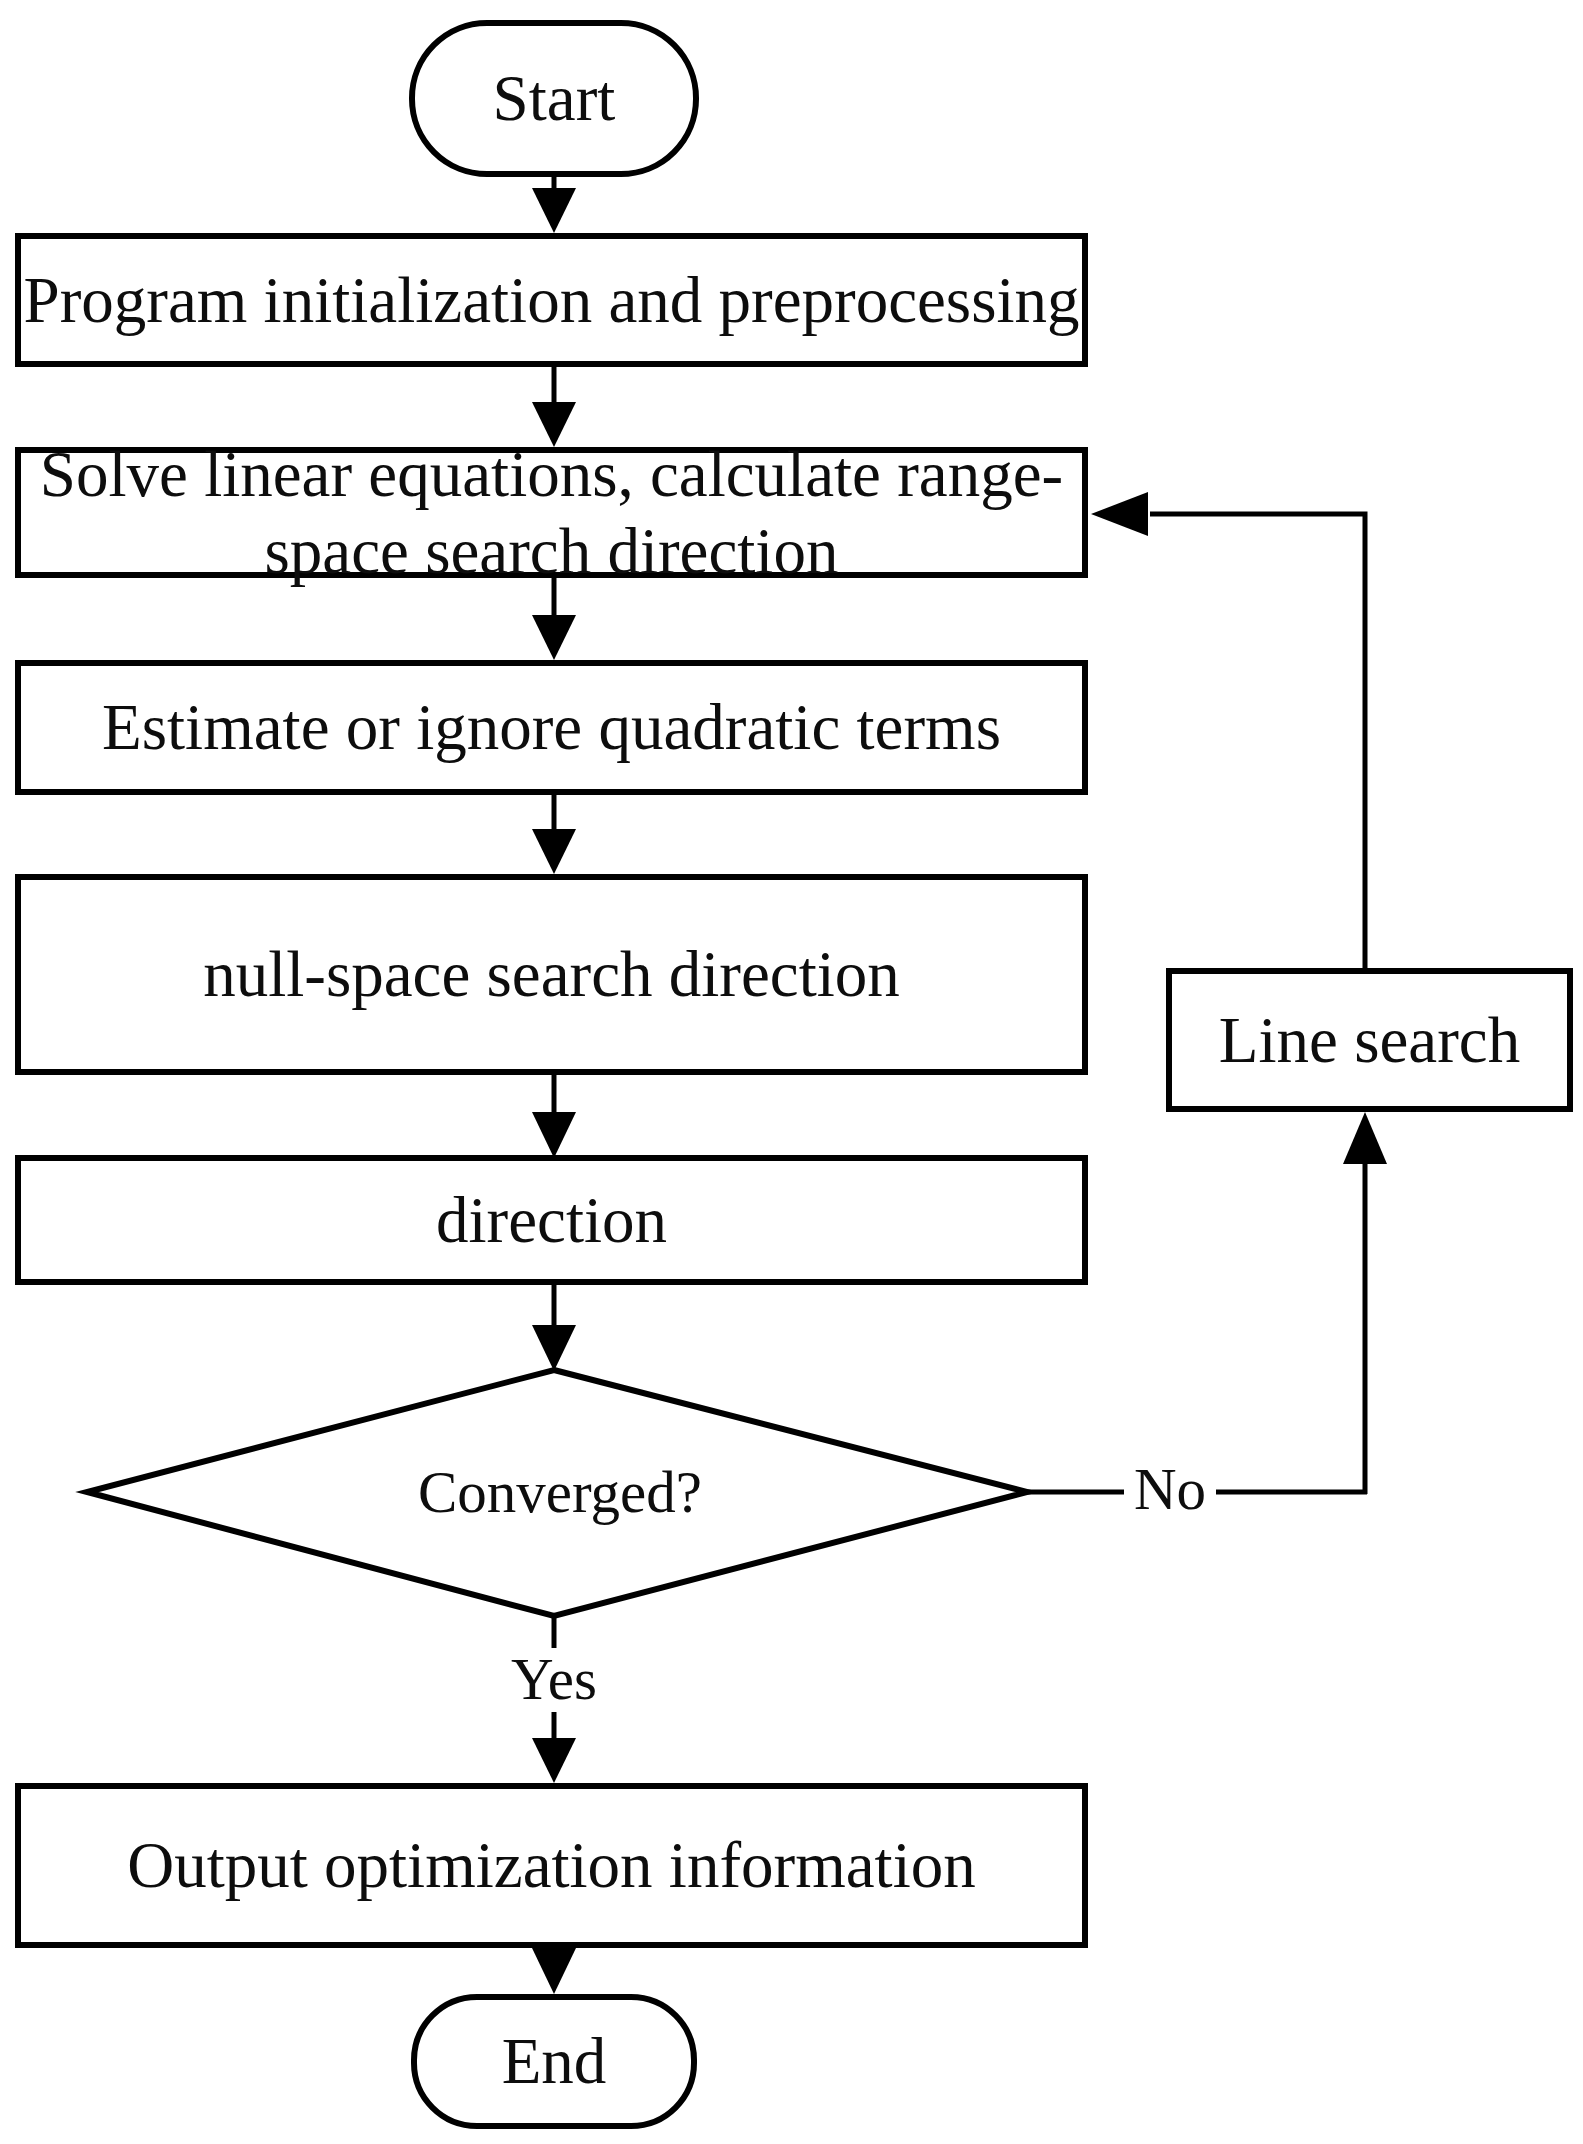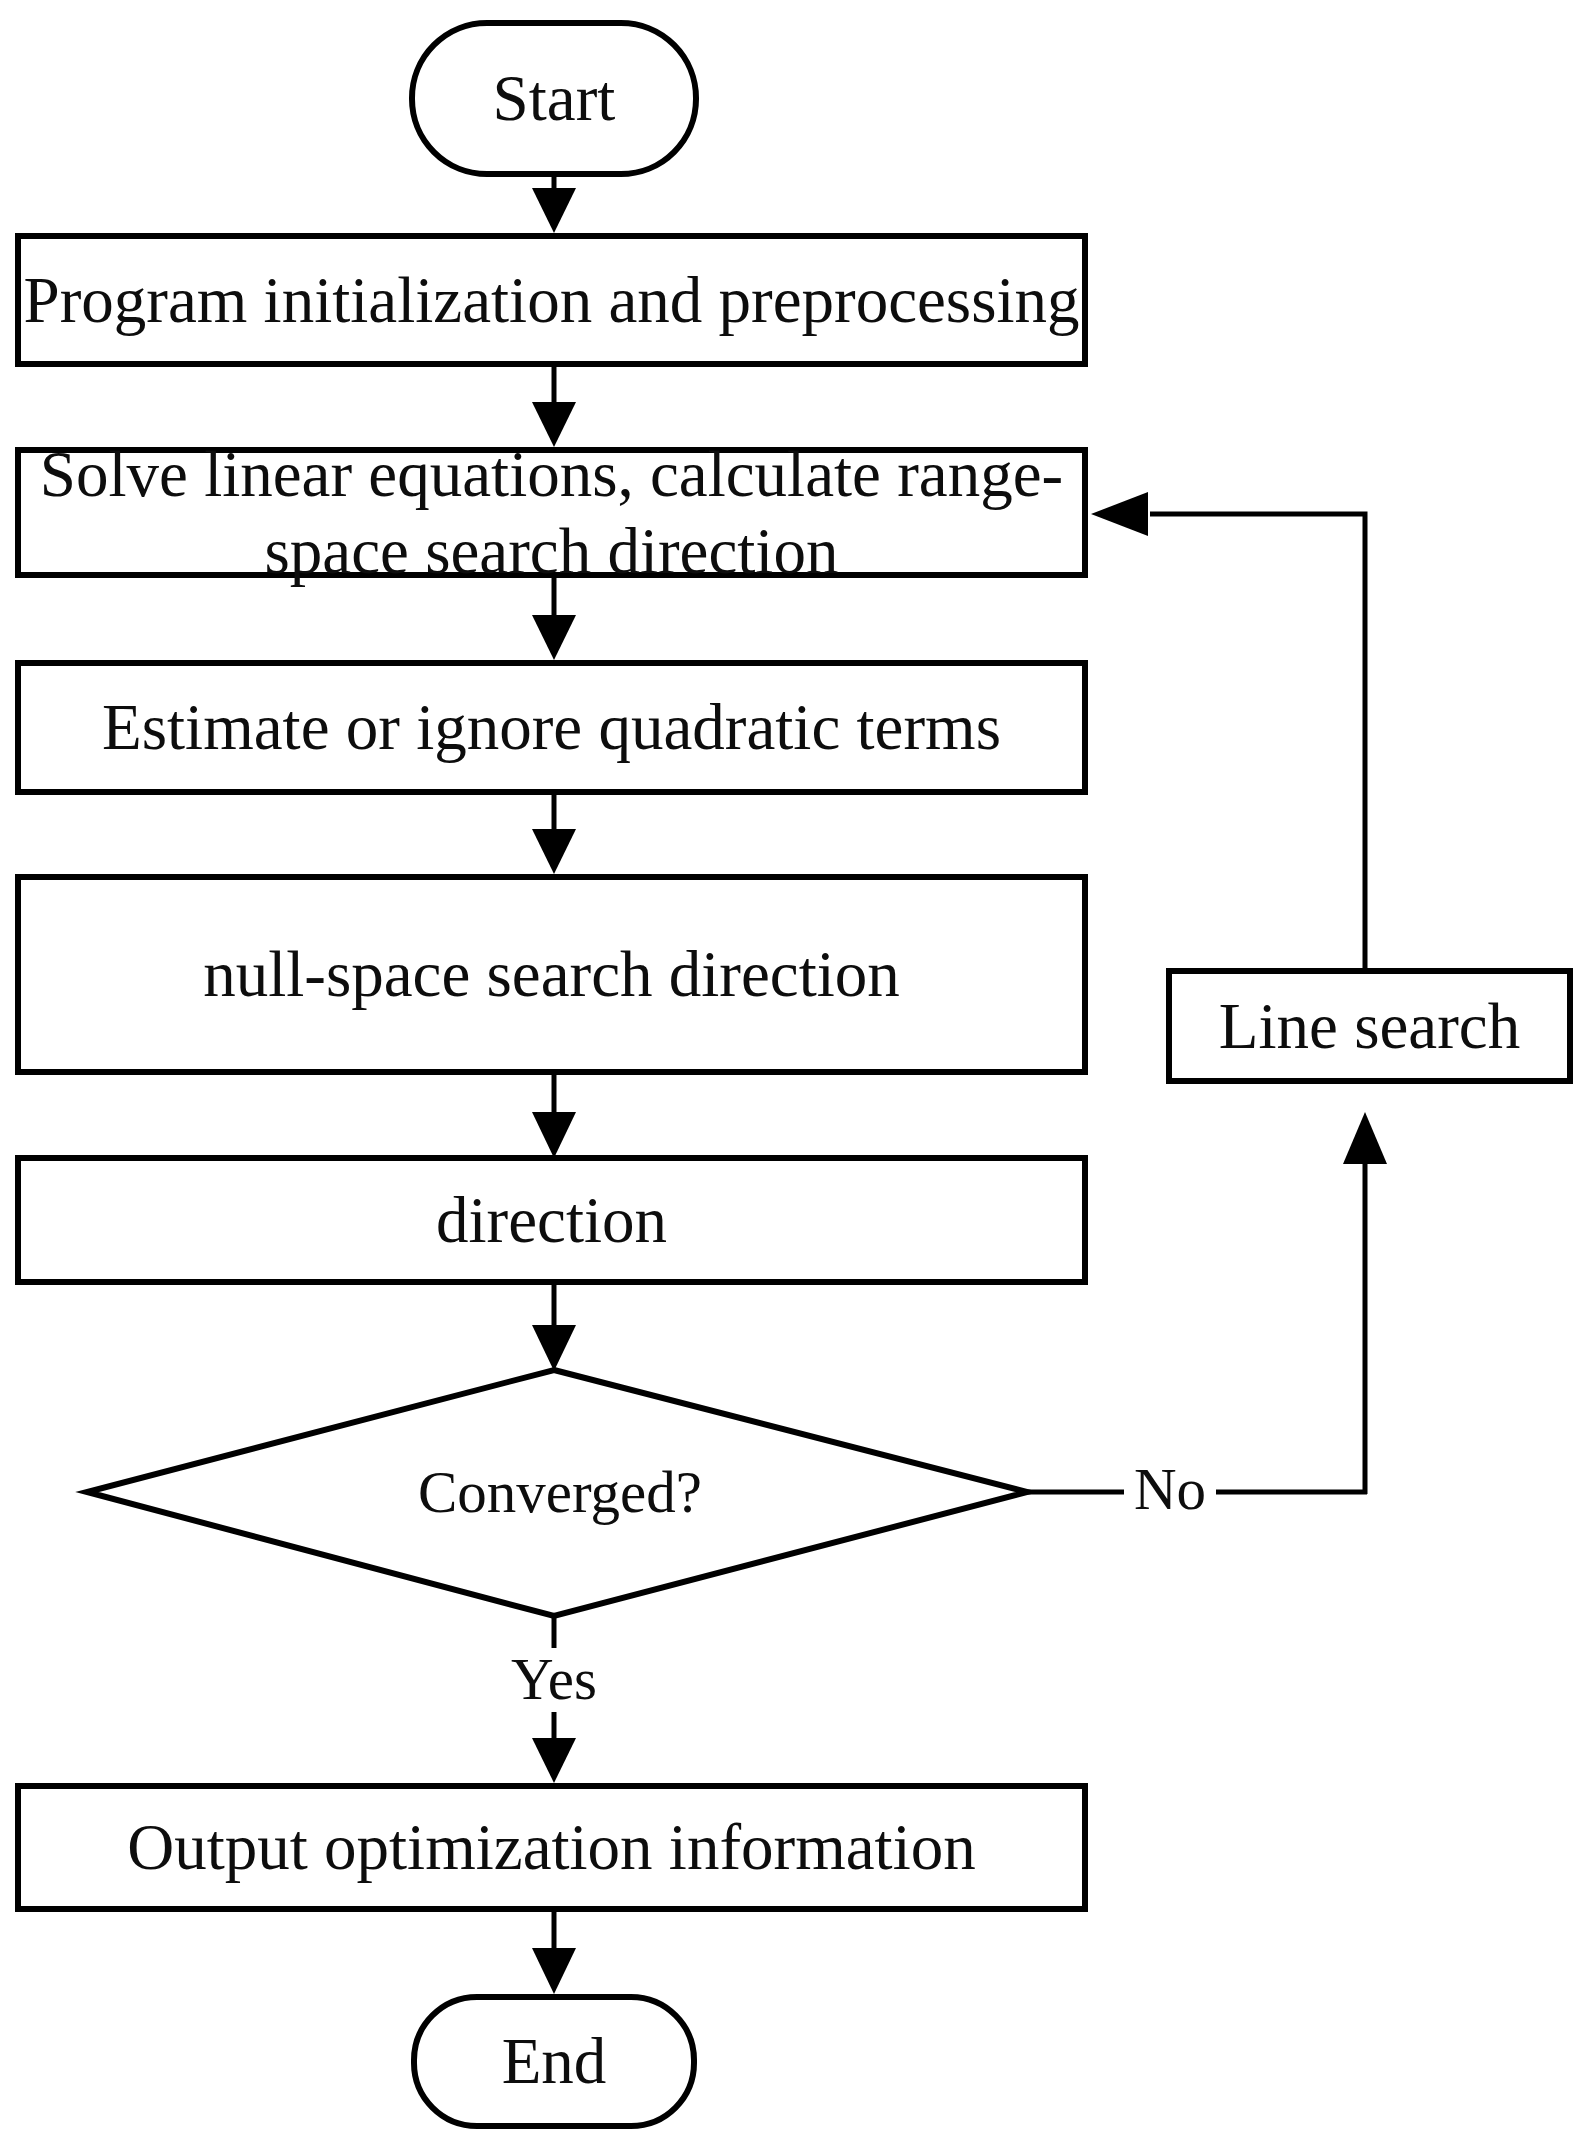--- a/index.html
+++ b/index.html
@@ -108,25 +108,25 @@
   <div class="node" style="left:15px;top:1155px;width:1073px;height:130px;">
     <div>direction</div>
   </div>
 
   <div class="label" style="left:560px;top:1492px;">Converged?</div>
 
   <div class="label" style="left:554px;top:1679px;">Yes</div>
 
   <div class="label" style="left:1170px;top:1489px;">No</div>
 
-  <div class="node" style="left:1166px;top:968px;width:407px;height:116px;">
+  <div class="node" style="left:1166px;top:968px;width:407px;height:144px;">
     <div>Line search</div>
   </div>
 
-  <div class="node" style="left:15px;top:1783px;width:1073px;height:129px;">
+  <div class="node" style="left:15px;top:1783px;width:1073px;height:165px;">
     <div>Output optimization information</div>
   </div>
 
   <div class="node terminator" style="left:411px;top:1994px;width:286px;height:135px;border-radius:66px;">
     <div>End</div>
   </div>
 
 </div>
 
 </body></html>

